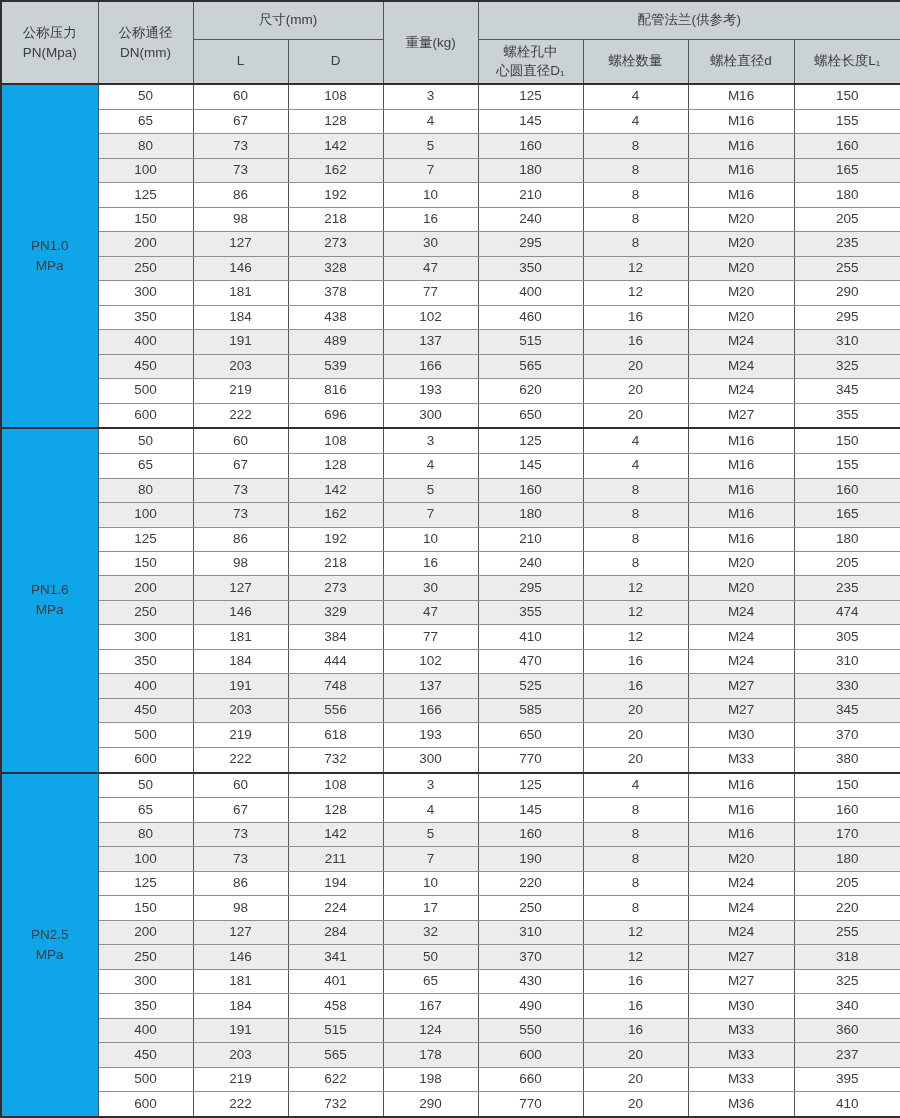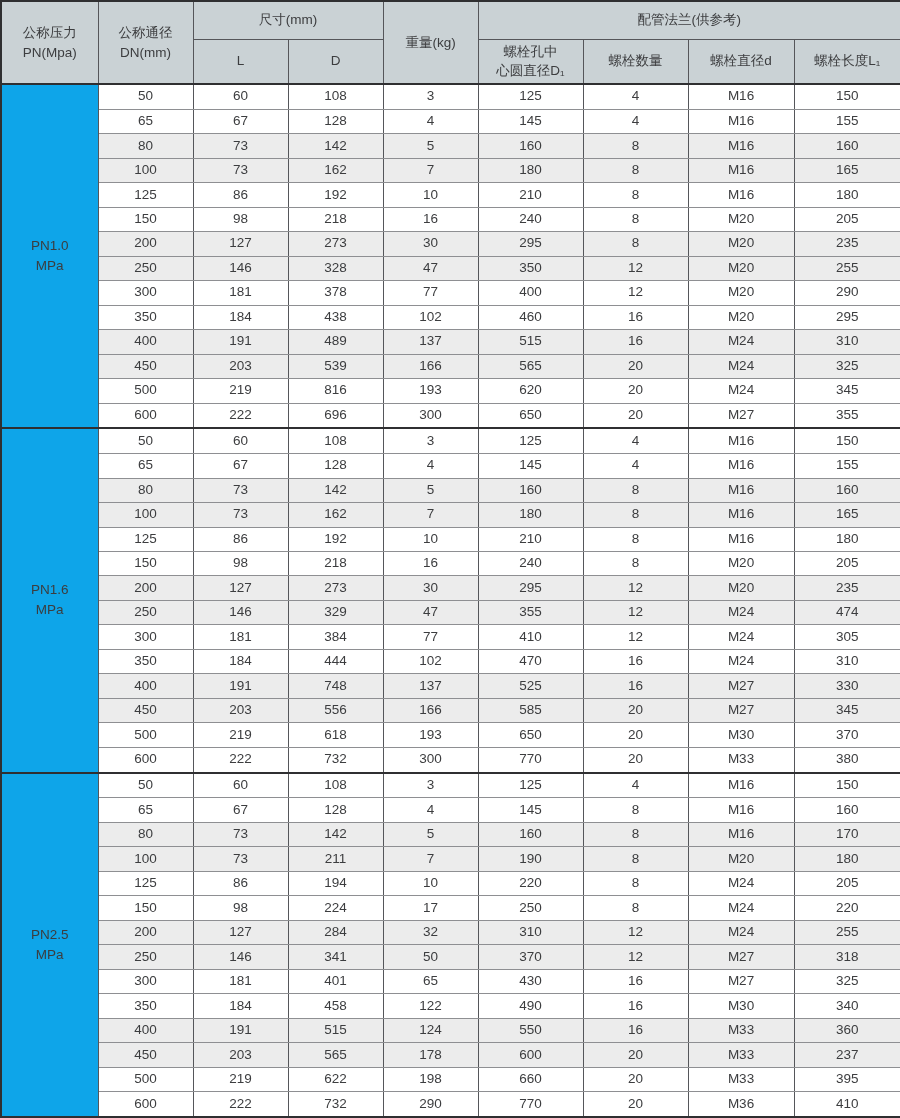--- a/index.html
+++ b/index.html
@@ -456,21 +456,21 @@
         <td>65</td>
         <td>430</td>
         <td>16</td>
         <td>M27</td>
         <td>325</td>
       </tr>
       <tr>
         <td>350</td>
         <td>184</td>
         <td>458</td>
-        <td>122</td>
+        <td>167</td>
         <td>490</td>
         <td>16</td>
         <td>M30</td>
         <td>340</td>
       </tr>
       <tr class="stripe">
         <td>400</td>
         <td>191</td>
         <td>515</td>
         <td>124</td>

